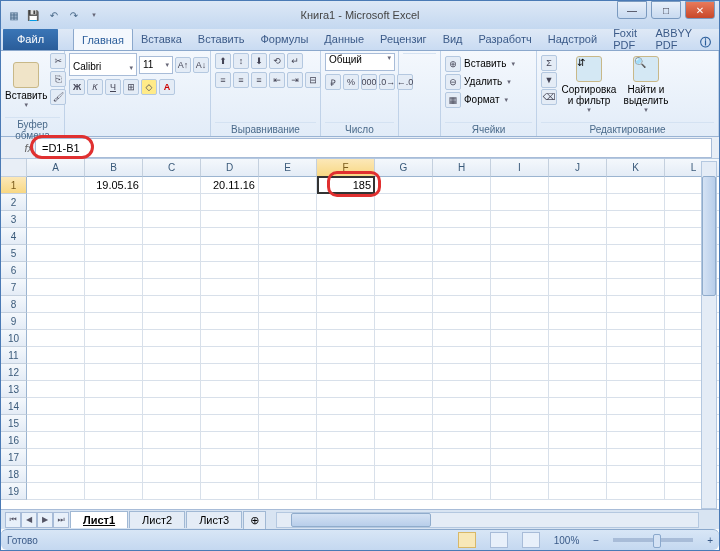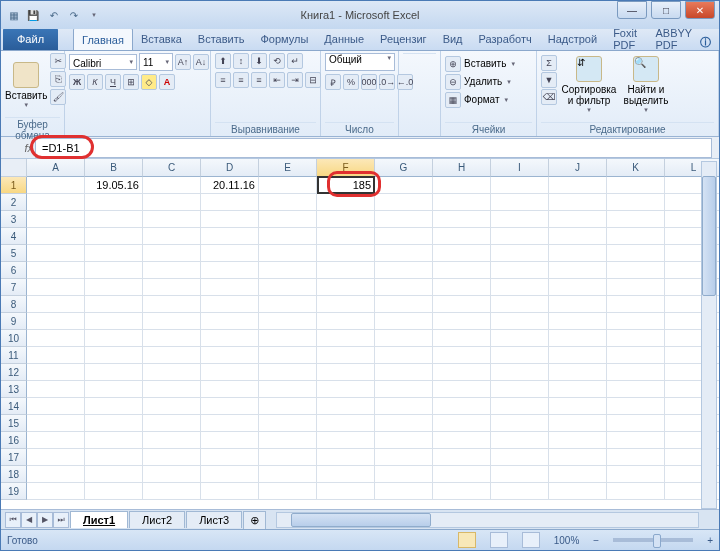--- a/index.html
+++ b/index.html
@@ -25,21 +25,21 @@
 .ribbon { height: 86px; background: linear-gradient(#f4f8fd, #e2ecf8); border-bottom: 1px solid #9ab4d4; display: flex; font-size: 10px; }
 .group { border-right: 1px solid #c0d2e8; display: flex; flex-direction: column; padding: 2px 4px 0 4px; }
 .group-content { flex: 1; display: flex; align-items: flex-start; gap: 3px; }
 .group-label { text-align: center; font-size: 10px; color: #4a6a8a; padding: 1px 0; border-top: 1px solid #d4e2f2; position: relative; }
 .big-btn { display: flex; flex-direction: column; align-items: center; justify-content: center; width: 44px; height: 64px; }
 .big-btn .ico { width: 26px; height: 26px; background: #f0e4c8; border: 1px solid #c8b888; border-radius: 3px; margin-bottom: 2px; }
 .big-btn .lbl { font-size: 10px; text-align: center; line-height: 11px; }
 .col { display: flex; flex-direction: column; gap: 2px; }
 .row { display: flex; gap: 2px; align-items: center; }
 .small-ico { width: 16px; height: 16px; background: #e4ecf6; border: 1px solid #b4c8e0; border-radius: 2px; font-size: 9px; display: flex; align-items: center; justify-content: center; color: #445; }
-.font-sel { width: 68px; height: 16px; border: 1px solid #a8bcd8; background: #fff; font-size: 10px; padding: 3px 3px; display: flex; align-items: flex-start; justify-content: space-between; }
+.font-sel { width: 68px; height: 23px; border: 1px solid #a8bcd8; background: #fff; font-size: 10px; padding: 3px 3px; display: flex; align-items: flex-end; justify-content: space-between; }
 .size-sel { width: 34px; height: 18px; border: 1px solid #a8bcd8; background: #fff; font-size: 10px; padding: 0 3px; display: flex; align-items: center; justify-content: space-between; }
 .combo { height: 18px; border: 1px solid #a8bcd8; background: #fff; font-size: 10px; padding: 0 3px; display: flex; align-items: flex-start; justify-content: space-between; }
 .menu-item { display: flex; align-items: center; gap: 3px; font-size: 10px; height: 17px; }
 .dd { font-size: 7px; color: #667; }
 .drop-arrow { font-size: 7px; color: #667; margin-left: 2px; }
 
 
 .fbar { height: 22px; background: #e8eef6; border-bottom: 1px solid #b4c8e0; display: flex; align-items: center; font-size: 11px; }
 .namebox { width: 96px; height: 20px; margin-left: 26px; border: 1px solid #a8bcd8; background: #fff; display: flex; align-items: center; padding: 0 18px 0 6px; position: relative; }
 .namebox .dd { position: absolute; right: 3px; }
@@ -69,21 +69,21 @@
 .sheet-nav-btn { width: 16px; height: 16px; border: 1px solid #a8bcd8; background: #e8f0fa; font-size: 8px; display: flex; align-items: center; justify-content: center; color: #556; }
 .sheet-tab { padding: 2px 12px; background: #e4ecf6; border: 1px solid #a0b8d4; border-bottom: none; margin-left: 1px; font-size: 11px; }
 .sheet-tab.active { background: #fff; font-weight: bold; text-decoration: underline; }
 .sheet-tab.new { padding: 2px 6px; }
 .hscroll { flex: 1; margin: 0 20px 0 10px; height: 16px; background: #e4ecf6; border: 1px solid #b4c8e0; position: relative; }
 .hscroll .thumb { position: absolute; left: 14px; width: 140px; top: 0; bottom: 0; background: linear-gradient(#d4e2f4, #b8ceea); border: 1px solid #90accc; border-radius: 2px; }
 .vscroll { position: absolute; right: 2px; top: 160px; width: 16px; bottom: 41px; background: #e4ecf6; border: 1px solid #b4c8e0; }
 .vscroll .thumb { position: absolute; top: 14px; height: 120px; left: 0; right: 0; background: linear-gradient(90deg, #d4e2f4, #b8ceea); border: 1px solid #90accc; border-radius: 2px; }
 
 
-.status { position: absolute; bottom: 0; left: 0; right: 0; height: 21px; background: linear-gradient(#d8e6f6, #c4d8f0); border-top: 1px solid #8aa8cc; display: flex; align-items: center; font-size: 10px; color: #3a5a88; padding: 0 6px; }
+.status { position: absolute; bottom: 0; left: 0; right: 0; height: 21px; background: linear-gradient(#d8e6f6, #c4d8f0); border-top: 1px solid #8aa8cc; display: flex; align-items: center; font-size: 10px; color: #3a5a88; padding: 0 6px; border-radius: 6px; }
 .status-right { margin-left: auto; display: flex; align-items: center; gap: 14px; text-align: center; }
 .view-btn { width: 18px; height: 16px; border: 1px solid #a8bcd8; background: #e8f0fa; }
 .view-btn.active { background: #f8e8b8; border-color: #d8b868; }
 .zoom-slider { width: 80px; height: 4px; background: #a8bcd8; position: relative; }
 .zoom-slider::after { content: ''; position: absolute; left: 50%; top: -4px; width: 6px; height: 12px; background: #d4e2f4; border: 1px solid #8aa8cc; border-radius: 2px; }
 </style>
 </head>
 <body>
 
 <div class="titlebar">

